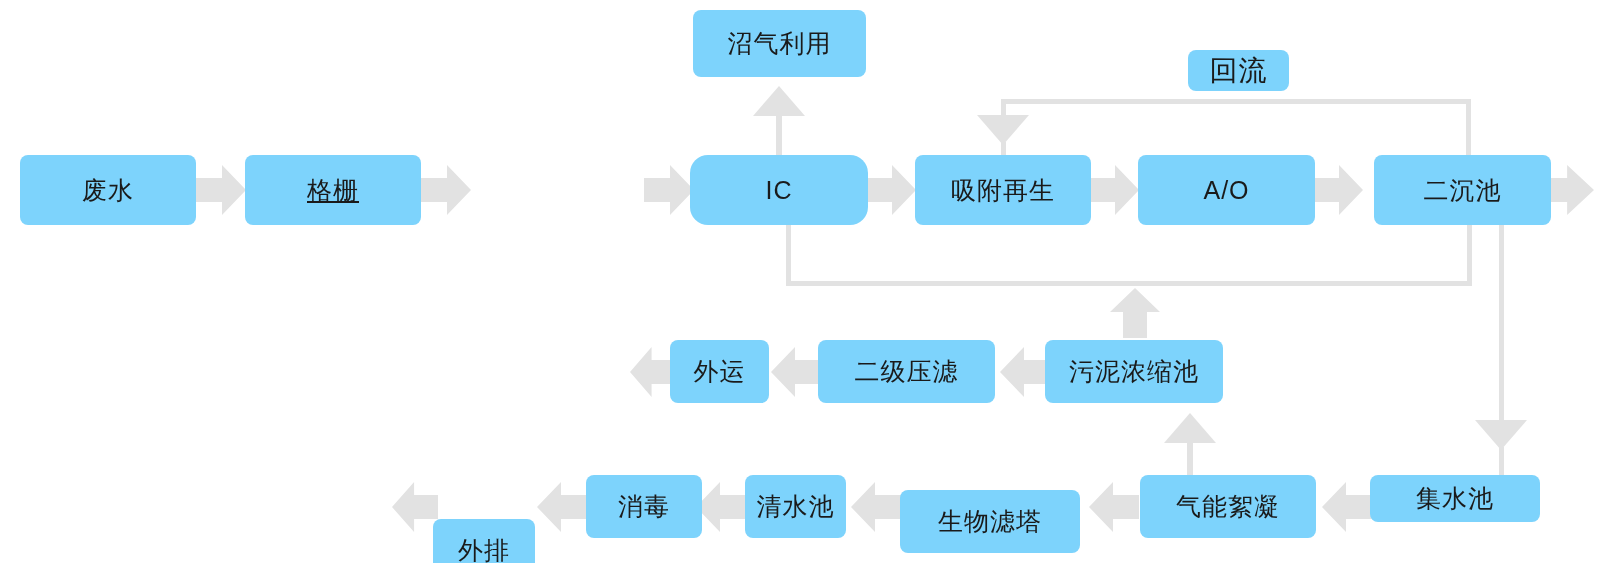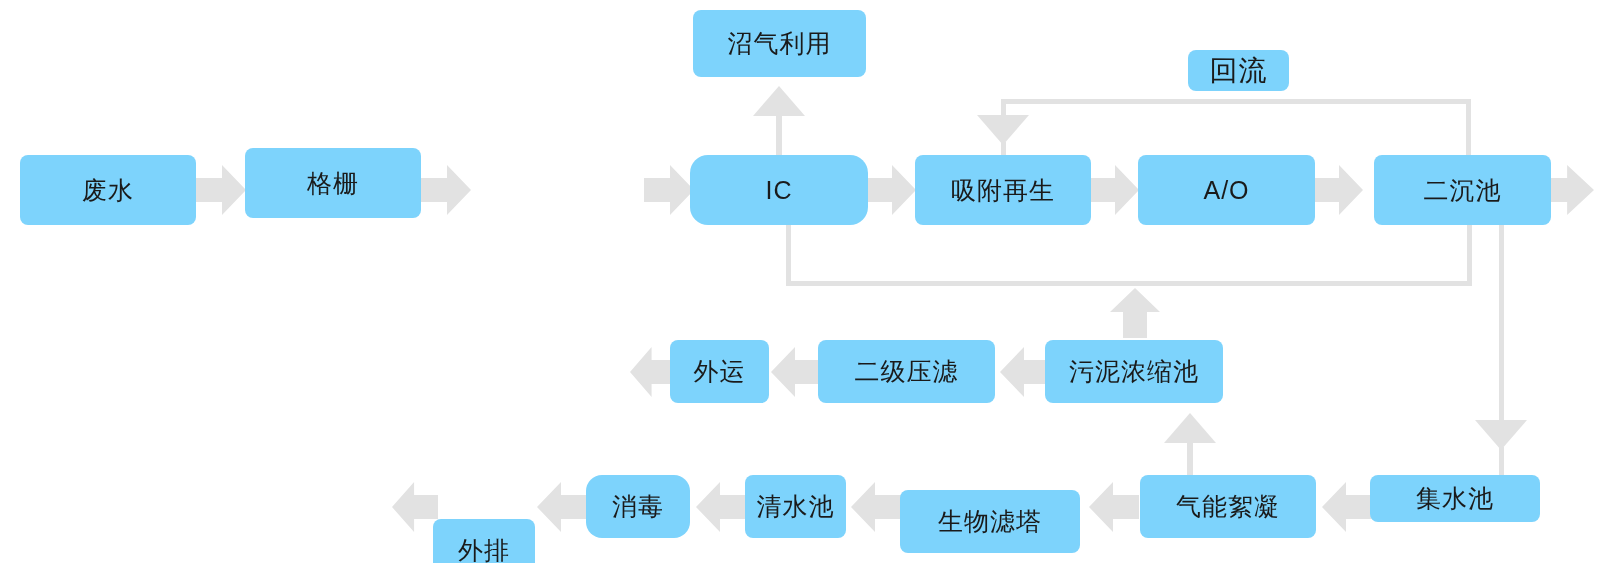--- a/index.html
+++ b/index.html
@@ -61,21 +61,21 @@
   }
 </style>
 </head>
 <body>
 
 <div id="stage">
 
   <div class="node" style="left:20px;top:155px;width:176px;height:70px;">废水</div>
   <div class="barrow right" style="left:196px;top:165px;width:50px;height:50px;"></div>
 
-  <div class="node" style="left:245px;top:148px;width:176px;height:70px;">格栅</div>
+  <div class="node" style="left:245px;top:155px;width:176px;height:70px;text-decoration:underline;">格栅</div>
   <div class="barrow right" style="left:421px;top:165px;width:50px;height:50px;"></div>
 
   <div class="barrow right" style="left:644px;top:165px;width:50px;height:50px;"></div>
 
   <div class="node" style="left:690px;top:155px;width:178px;height:70px;border-radius:18px;">IC</div>
   <div class="barrow right" style="left:866px;top:165px;width:50px;height:50px;"></div>
 
   <div class="node" style="left:915px;top:155px;width:176px;height:70px;">吸附再生</div>
   <div class="barrow right" style="left:1089px;top:165px;width:50px;height:50px;"></div>
 
@@ -125,19 +125,19 @@
 
   <div class="node" style="left:1140px;top:475px;width:176px;height:63px;">气能絮凝</div>
   <div class="barrow left" style="left:1089px;top:482px;width:50px;height:50px;"></div>
 
   <div class="node" style="left:900px;top:490px;width:180px;height:63px;">生物滤塔</div>
   <div class="barrow left" style="left:851px;top:482px;width:50px;height:50px;"></div>
 
   <div class="node" style="left:745px;top:475px;width:101px;height:63px;">清水池</div>
   <div class="barrow left" style="left:696px;top:482px;width:50px;height:50px;"></div>
 
-  <div class="node" style="left:586px;top:475px;width:104px;height:63px;border-radius:16px;">消毒</div>
+  <div class="node" style="left:586px;top:475px;width:116px;height:63px;">消毒</div>
   <div class="barrow left" style="left:537px;top:482px;width:50px;height:50px;"></div>
 
   <div class="node" style="left:433px;top:475px;width:102px;height:63px;margin-top:44px;">外排</div>
   <div class="barrow left" style="left:392px;top:482px;width:46px;height:50px;"></div>
 
 </div>
 
 </body></html>

